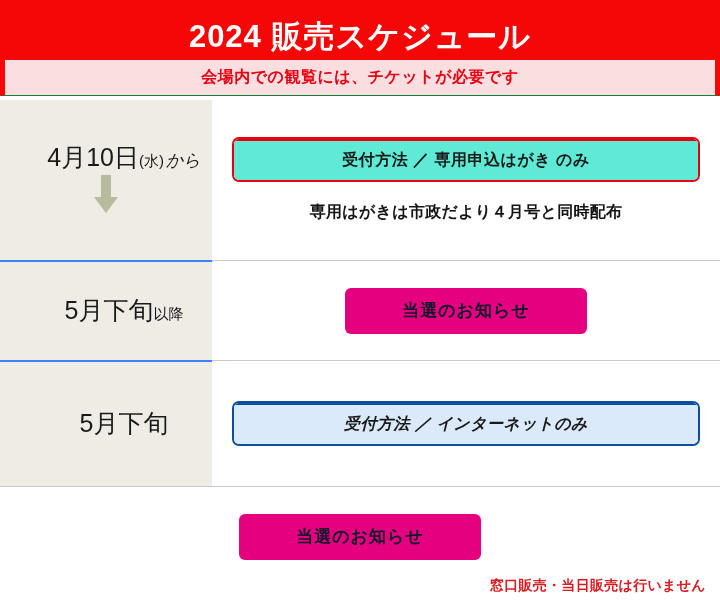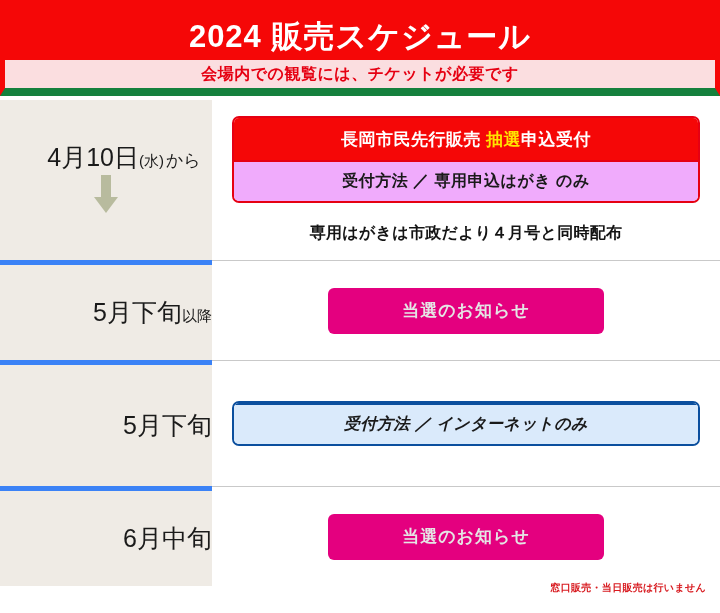--- a/index.html
+++ b/index.html
@@ -42,21 +42,21 @@
   .subtitle-band {
     position: absolute;
     left: 0;
     top: 60px;
     width: 720px;
     height: 36px;
     box-sizing: border-box;
     background: #fbdee0;
     border-left: 5px solid #f50707;
     border-right: 5px solid #f50707;
-    border-bottom: 8px solid #15803d;
+    border-bottom: 1px solid #15803d;
     display: flex;
     align-items: center;
     justify-content: center;
   }
   .subtitle-text {
     color: #e60012;
     font-size: 16px;
     font-weight: bold;
     letter-spacing: 0.5px;
   }
@@ -68,22 +68,21 @@
     top: 100px;
     width: 720px;
   }
   .row {
     position: relative;
     display: flex;
     width: 720px;
     box-sizing: border-box;
   }
   .row + .row .date-cell {
-    border-top: 5px solid #3b82f6;
-    align-items: flex-end;
+    border-top: 2px solid #3b82f6;
   }
   .row + .row .content-cell {
     border-top: 1px solid #c9c9c9;
   }
   .date-cell {
     width: 212px;
     flex: 0 0 212px;
     background: #efebe5;
     box-sizing: border-box;
     display: flex;
@@ -113,20 +112,21 @@
     font-size: 25px;
     letter-spacing: 0px;
     margin-left: 36px;
   }
   .d-paren {
     font-size: 15px;
   }
   .d-suffix {
     font-size: 17px;
     margin-left: 2px;
+    font-style: italic;
   }
   .d-small {
     font-size: 15px;
     letter-spacing: 0px;
   }
 
   
   .arrow-down {
     width: 34px;
     height: 40px;
@@ -176,21 +176,21 @@
     box-sizing: border-box;
     letter-spacing: 0.5px;
   }
   .card-red {
     border: 2px solid #e60012;
   }
   .card-red .card-head {
     background: #f50707;
   }
   .card-red .card-body {
-    background: #f0abfc;
+    background: #5eead4;
     border-top: 2px solid #e60012;
   }
   .card-blue {
     border: 2px solid #0b4f9e;
   }
   .card-blue .card-head {
     background: #0b52a1;
   }
   .card-blue .card-body {
     background: #daeafb;
@@ -204,48 +204,48 @@
     margin-top: 20px;
     font-size: 16px;
     font-weight: bold;
     color: #141414;
     text-align: center;
     letter-spacing: 0.3px;
   }
 
   
   .pink-btn {
-    width: 276px;
+    width: 242px;
     height: 46px;
     background: #e4007f;
     border-radius: 6px;
     display: flex;
     align-items: center;
     justify-content: center;
-    color: #e5e5e5;
+    color: #0f172a;
     font-size: 17px;
     font-weight: bold;
     letter-spacing: 1px;
     border: none;
     padding: 0;
     font-family: inherit;
   }
 
   
   .footer {
     position: absolute;
     left: 0;
     right: 0;
     bottom: 18px;
     text-align: right;
     padding-right: 14px;
   }
   .footer-text {
     color: #d81b20;
-    font-size: 10px;
+    font-size: 14px;
     font-weight: bold;
     letter-spacing: 0.3px;
   }
 </style>
 </head>
 <body>
 
 <div class="page">
 
   <div class="title-band">
@@ -262,23 +262,20 @@
         <div class="date-line">
           <span class="d-main">4月10日</span><span class="d-paren">(水)</span><span class="d-suffix">から</span>
         </div>
         <div class="arrow-down">
           <div class="stem"></div>
           <div class="head"></div>
         </div>
       </div>
       <div class="content-cell">
         <div class="info-card card-red">
-          <div class="card-head">
-            <span>長岡市民先行販売 </span><span class="hl-yellow">抽選</span><span>申込受付</span>
-          </div>
           <div class="card-body">受付方法 ／ 専用申込はがき のみ</div>
         </div>
         <div class="note-under">専用はがきは市政だより４月号と同時配布</div>
       </div>
     </div>
 
     <div class="row" style="height:100px;">
       <div class="date-cell">
         <div class="date-line">
           <span class="d-main">5月下旬</span><span class="d-small">以降</span>
@@ -296,25 +293,20 @@
         </div>
       </div>
       <div class="content-cell">
         <div class="info-card card-blue">
           <div class="card-body">受付方法 ／ インターネットのみ</div>
         </div>
       </div>
     </div>
 
     <div class="row" style="height:100px;">
-      <div class="date-cell">
-        <div class="date-line">
-          <span class="d-main">6月中旬</span>
-        </div>
-      </div>
       <div class="content-cell">
         <button class="pink-btn">当選のお知らせ</button>
       </div>
     </div>
 
   </div>
 
   <div class="footer">
     <span class="footer-text">窓口販売・当日販売は行いません</span>
   </div>

